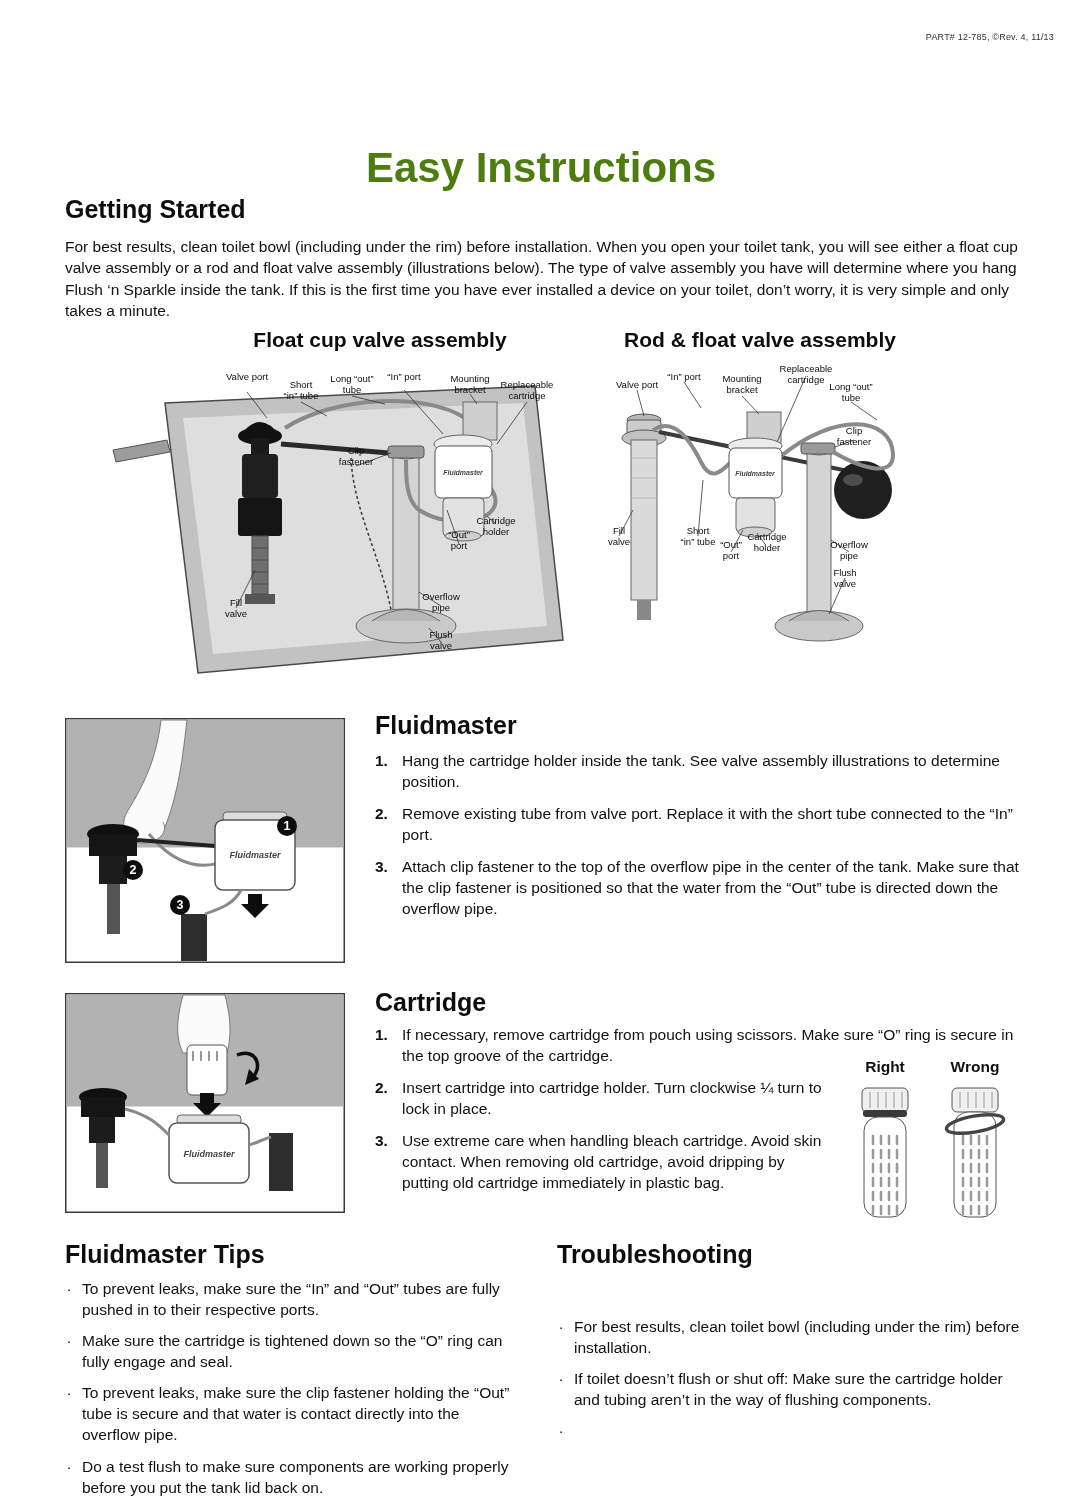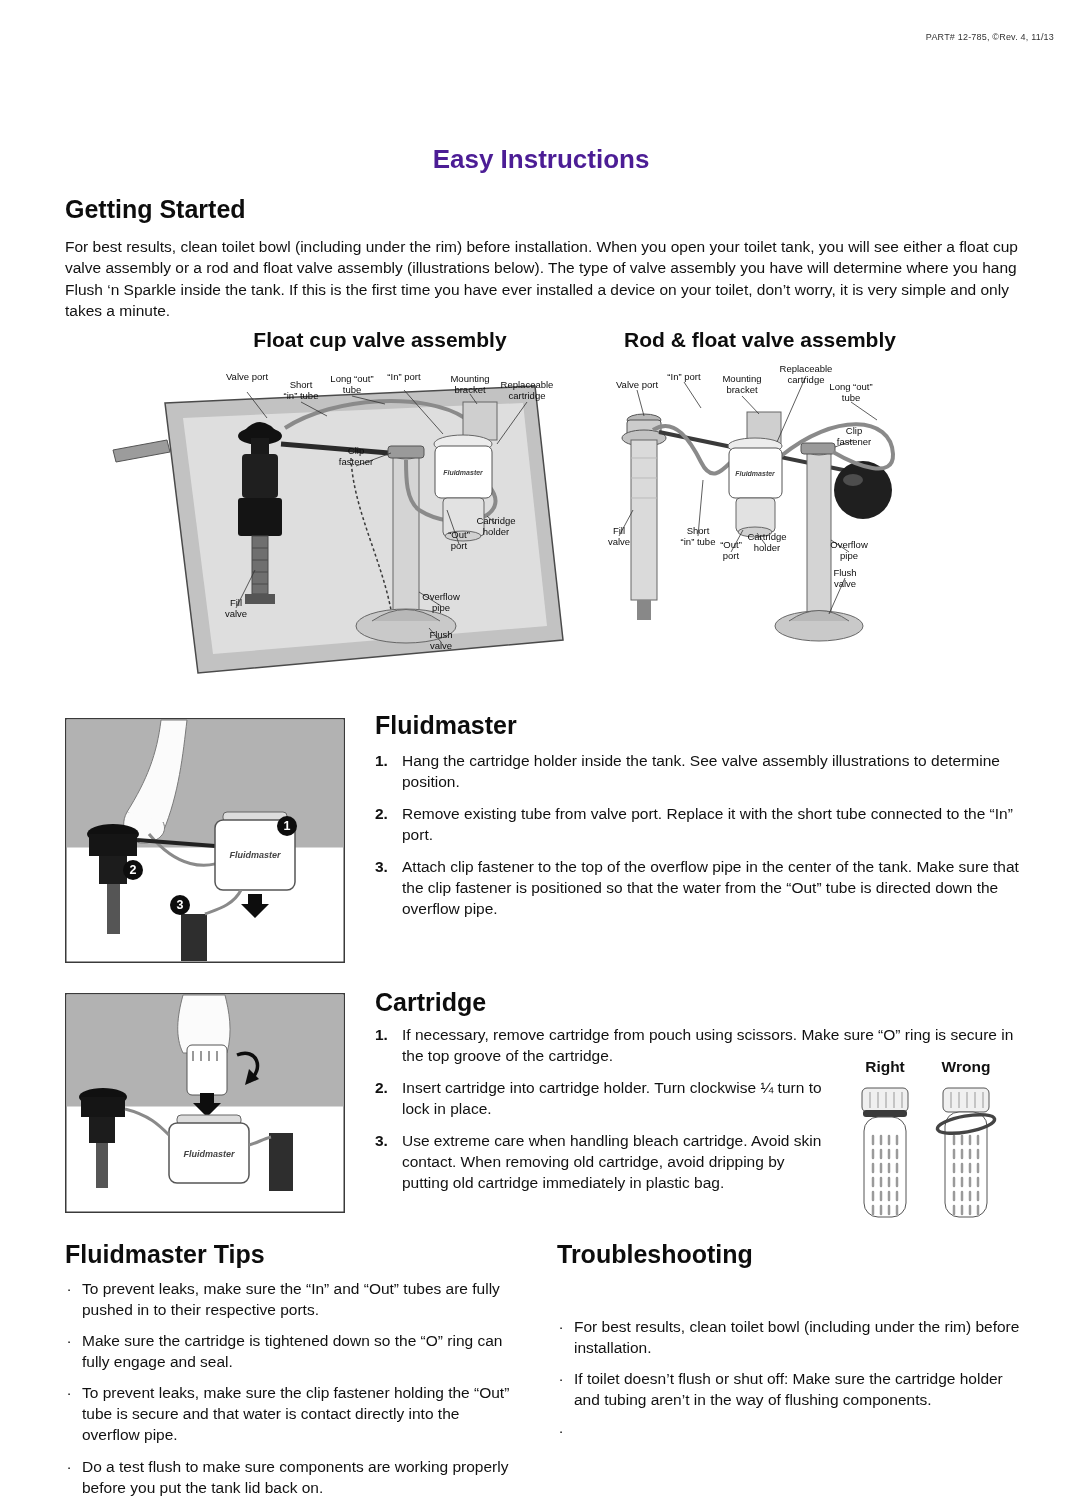--- a/index.html
+++ b/index.html
@@ -1,38 +1,38 @@
 <!DOCTYPE html>
 <html><head>
 <meta charset="utf-8">
 <style>
   html,body{margin:0;padding:0}
   body{background:#fff}
   .page{position:relative;width:1082px;height:1500px;margin:8px auto;background:#fff;
         font-family:"Liberation Sans",sans-serif;color:#111;overflow:hidden}
   .partnum{position:absolute;top:24px;right:28px;font-size:9px;color:#333;letter-spacing:.2px}
   .doc-title{position:absolute;top:136px;left:0;width:100%;text-align:center;
-             font-size:26px;font-weight:bold;color:#4c1d95}
+             font-size:42px;font-weight:bold;color:#4d7c0f}
   .h2{position:absolute;font-size:25px;font-weight:bold;color:#0d0d0d}
   .body-text{position:absolute;font-size:15.5px;line-height:1.38;color:#111}
   .diag-title{position:absolute;font-size:21px;font-weight:bold;text-align:center;color:#0d0d0d}
   .diag{position:absolute}
   .diag svg{position:absolute;left:0;top:0}
   .dlabel{position:absolute;transform:translateX(-50%);font-size:9.5px;line-height:1.15;
           text-align:center;white-space:pre-line;color:#0d0d0d}
   .fig{position:absolute}
   .mark{position:absolute;width:20px;height:20px;border-radius:50%;background:#0d0d0d;color:#fff;
         font-size:12.5px;font-weight:bold;display:flex;align-items:center;justify-content:center}
   .steps{position:absolute;display:flex;flex-direction:column;gap:11px}
   .step{display:flex;gap:9px;font-size:15.5px;line-height:1.36}
   .step .n{font-weight:bold;flex:0 0 18px}
   .bullets{position:absolute;display:flex;flex-direction:column;gap:10px}
   .bullet-row{display:flex;gap:9px;font-size:15.5px;line-height:1.36}
   .bullet-row .b{flex:0 0 8px;text-align:center}
-  .rw{position:absolute;display:flex;gap:7px}
+  .rw{position:absolute;display:flex;gap:16px}
   .rw .col{width:74px;text-align:center}
   .rw .rw-label{font-size:15.5px;font-weight:bold;margin-bottom:6px}
 </style>
 </head>
 <body>
 
 <div class="page">
 
   <div class="partnum">PART# 12-785, ©Rev. 4, 11/13</div>
   <div class="doc-title">Easy Instructions</div>

